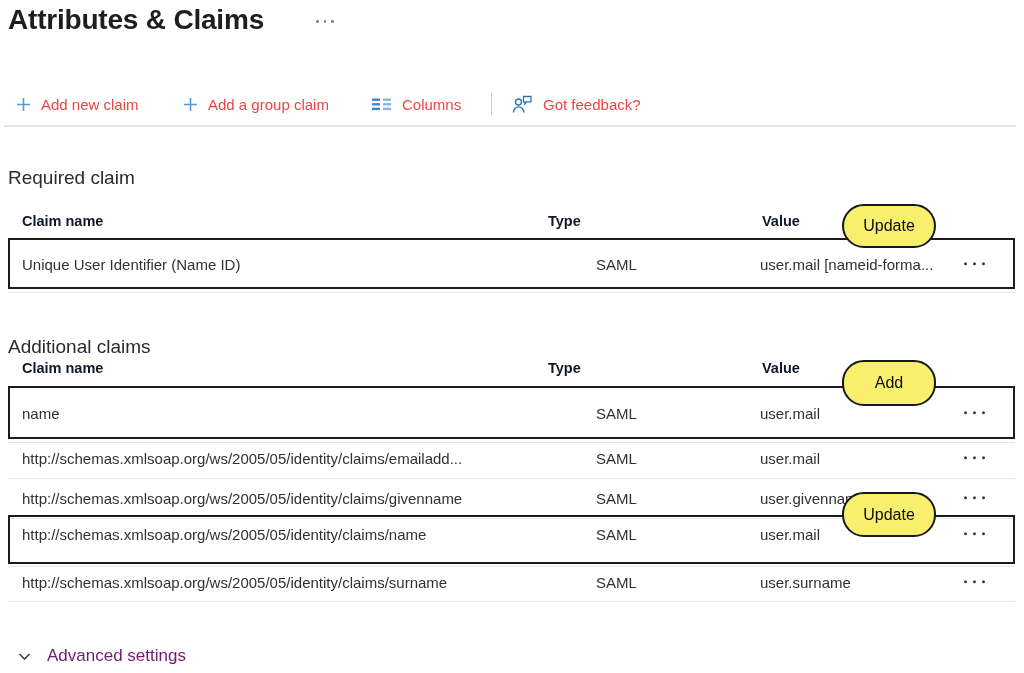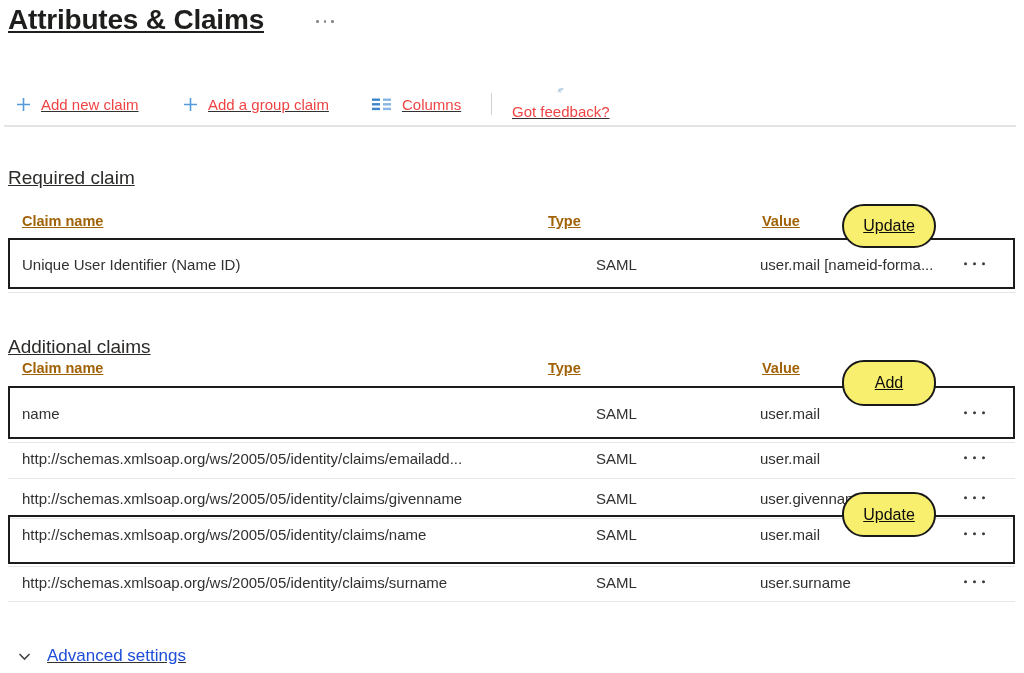--- a/index.html
+++ b/index.html
@@ -1,59 +1,59 @@
 <!DOCTYPE html>
 <html><head>
 <meta charset="utf-8">
 <style>
   * { margin:0; padding:0; box-sizing:border-box; }
   html,body { background:#ffffff; }
   .canvas {
     position:relative; width:1024px; height:673px; background:#ffffff;
     font-family:"Liberation Sans", sans-serif; color:#323130; overflow:hidden;
   }
-  .abs { position:absolute;text-decoration:underline; }
+  .abs { position:absolute; }
 
   
   .page-title { left:8px; top:4px; font-size:28px; font-weight:700; color:#1f1e1d; letter-spacing:-0.2px; }
   .title-dots { left:316px; top:20px; display:flex; gap:5px; cursor:pointer; }
   .title-dots i { width:2.6px; height:2.6px; border-radius:50%; background:#8a8886; display:block; }
 
   
   .tb-item { top:88px; height:32px; display:flex; align-items:center; gap:10px; cursor:pointer; }
   .tb-item span { font-size:15px; color:#ef4444; white-space:nowrap; }
   .tb-divider { left:491px; top:93px; width:1px; height:22px; background:#d2d0ce; }
   .tb-sep { left:4px; top:125px; width:1012px; height:2px; background:#e4e4e4; }
 
   
   .section-h { left:8px; font-size:19px; color:#2d2b29; }
 
   
-  .th { font-size:14.5px; font-weight:700; color:#a16207; }
+  .th { font-size:14.5px; font-weight:700; color:#0f172a; }
   .t-row { left:8px; width:1007px; cursor:pointer;padding-left:20px; }
   .t-row .cell { position:absolute; top:0; height:100%; display:flex; align-items:center; font-size:15px; color:#323130; white-space:nowrap; }
   .c-name  { left:14px; }
   .c-type  { left:540px;margin-left:48px; }
   .c-value { left:752px; }
   .dots-menu { position:absolute; left:952px; top:50%; transform:translateY(-50%); display:flex; gap:5.5px; padding:6px 4px; cursor:pointer; }
   .dots-menu i { width:3.4px; height:3.4px; border-radius:50%; background:#3d3b39; display:block; }
   .hsep { left:8px; width:1007px; height:1px; background:#e6e6e6; }
 
   
   .hl-box { left:8px; width:1007px; border:2.5px solid #1c1c1c; background:transparent; pointer-events:none; z-index:5; }
 
   
   .sticker {
     left:842px; width:94px; background:#f7ef6d; border:2.5px solid #191919; border-radius:22px;
     display:flex; align-items:center; justify-content:center; font-size:16px; color:#0d0d0d; z-index:6;
   }
 
   
   .adv { left:16px; top:642px; height:28px; display:flex; align-items:center; gap:14px; cursor:pointer; }
-  .adv span { font-size:17px; color:#1d4ed8; }
+  .adv span { font-size:17px; color:#701a75; }
 
   svg { display:block; }
 </style>
 </head>
 <body>
 
 <div class="canvas">
 
   <div class="abs page-title">Attributes &amp; Claims</div>
   <div class="abs title-dots">
@@ -79,21 +79,21 @@
       <rect x="0" y="1.5" width="8" height="2.4" fill="#3e86cc"></rect>
         <rect x="0" y="6.1" width="8" height="2.4" fill="#3e86cc"></rect>
         <rect x="0" y="10.7" width="8" height="2.4" fill="#3e86cc"></rect>
       <rect x="11" y="1.5" width="8" height="2.4" fill="#85b7e6"></rect>
         <rect x="11" y="6.1" width="8" height="2.4" fill="#85b7e6"></rect>
         <rect x="11" y="10.7" width="8" height="2.4" fill="#85b7e6"></rect>
     </svg>
     <span>Columns</span>
   </div>
   <div class="abs tb-divider"></div>
-  <div class="abs tb-item" style="left:512px;flex-direction:column;">
+  <div class="abs tb-item" style="left:512px;">
     <svg width="21" height="19" viewBox="0 0 21 19">
       <circle cx="6.5" cy="7" r="3" stroke="#2e74b5" stroke-width="1.4" fill="none"></circle>
       <path d="M1.5 17.5 a5.2 5.6 0 0 1 10.4 0" stroke="#2e74b5" stroke-width="1.4" fill="none"></path>
       <path d="M11.5 1.5 h7.5 v5.4 h-4.2 l-1.9 2.1 v-2.1 h-1.4 z" stroke="#2e74b5" stroke-width="1.3" fill="#ffffff"></path>
     </svg>
     <span>Got feedback?</span>
   </div>
   <div class="abs tb-sep"></div>
 
   <div class="abs section-h" style="top:167px;">Required claim</div>

